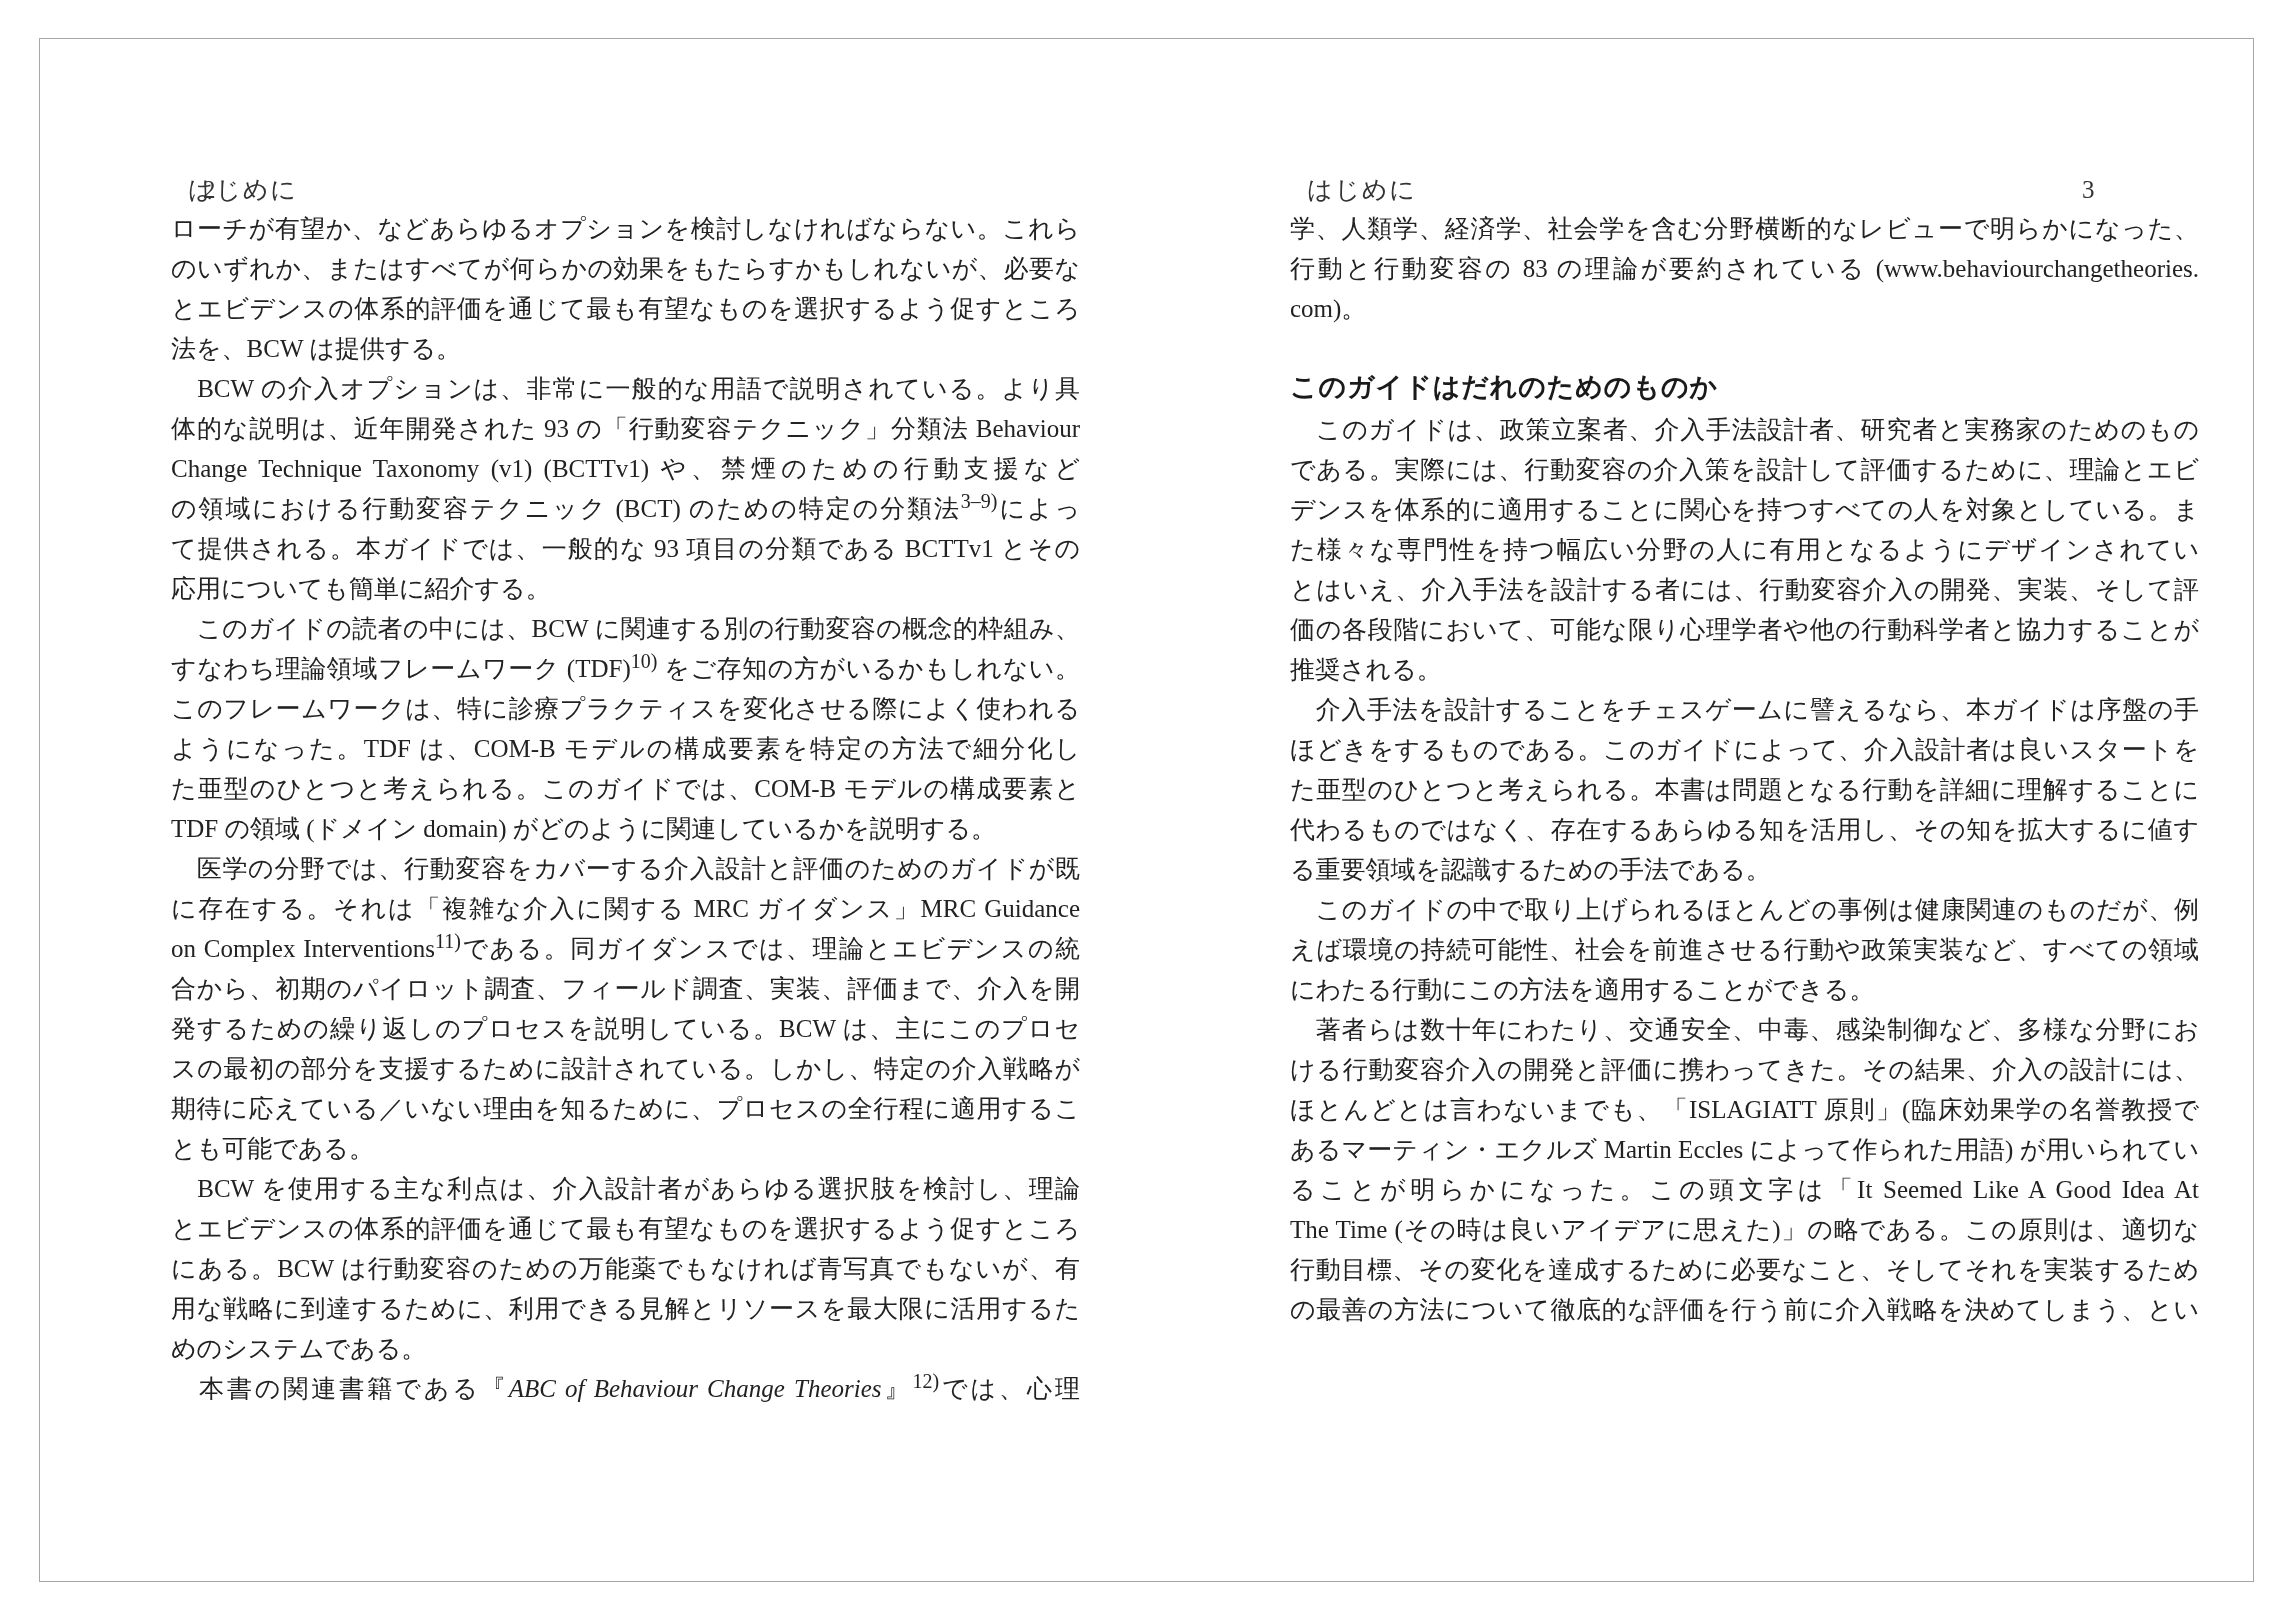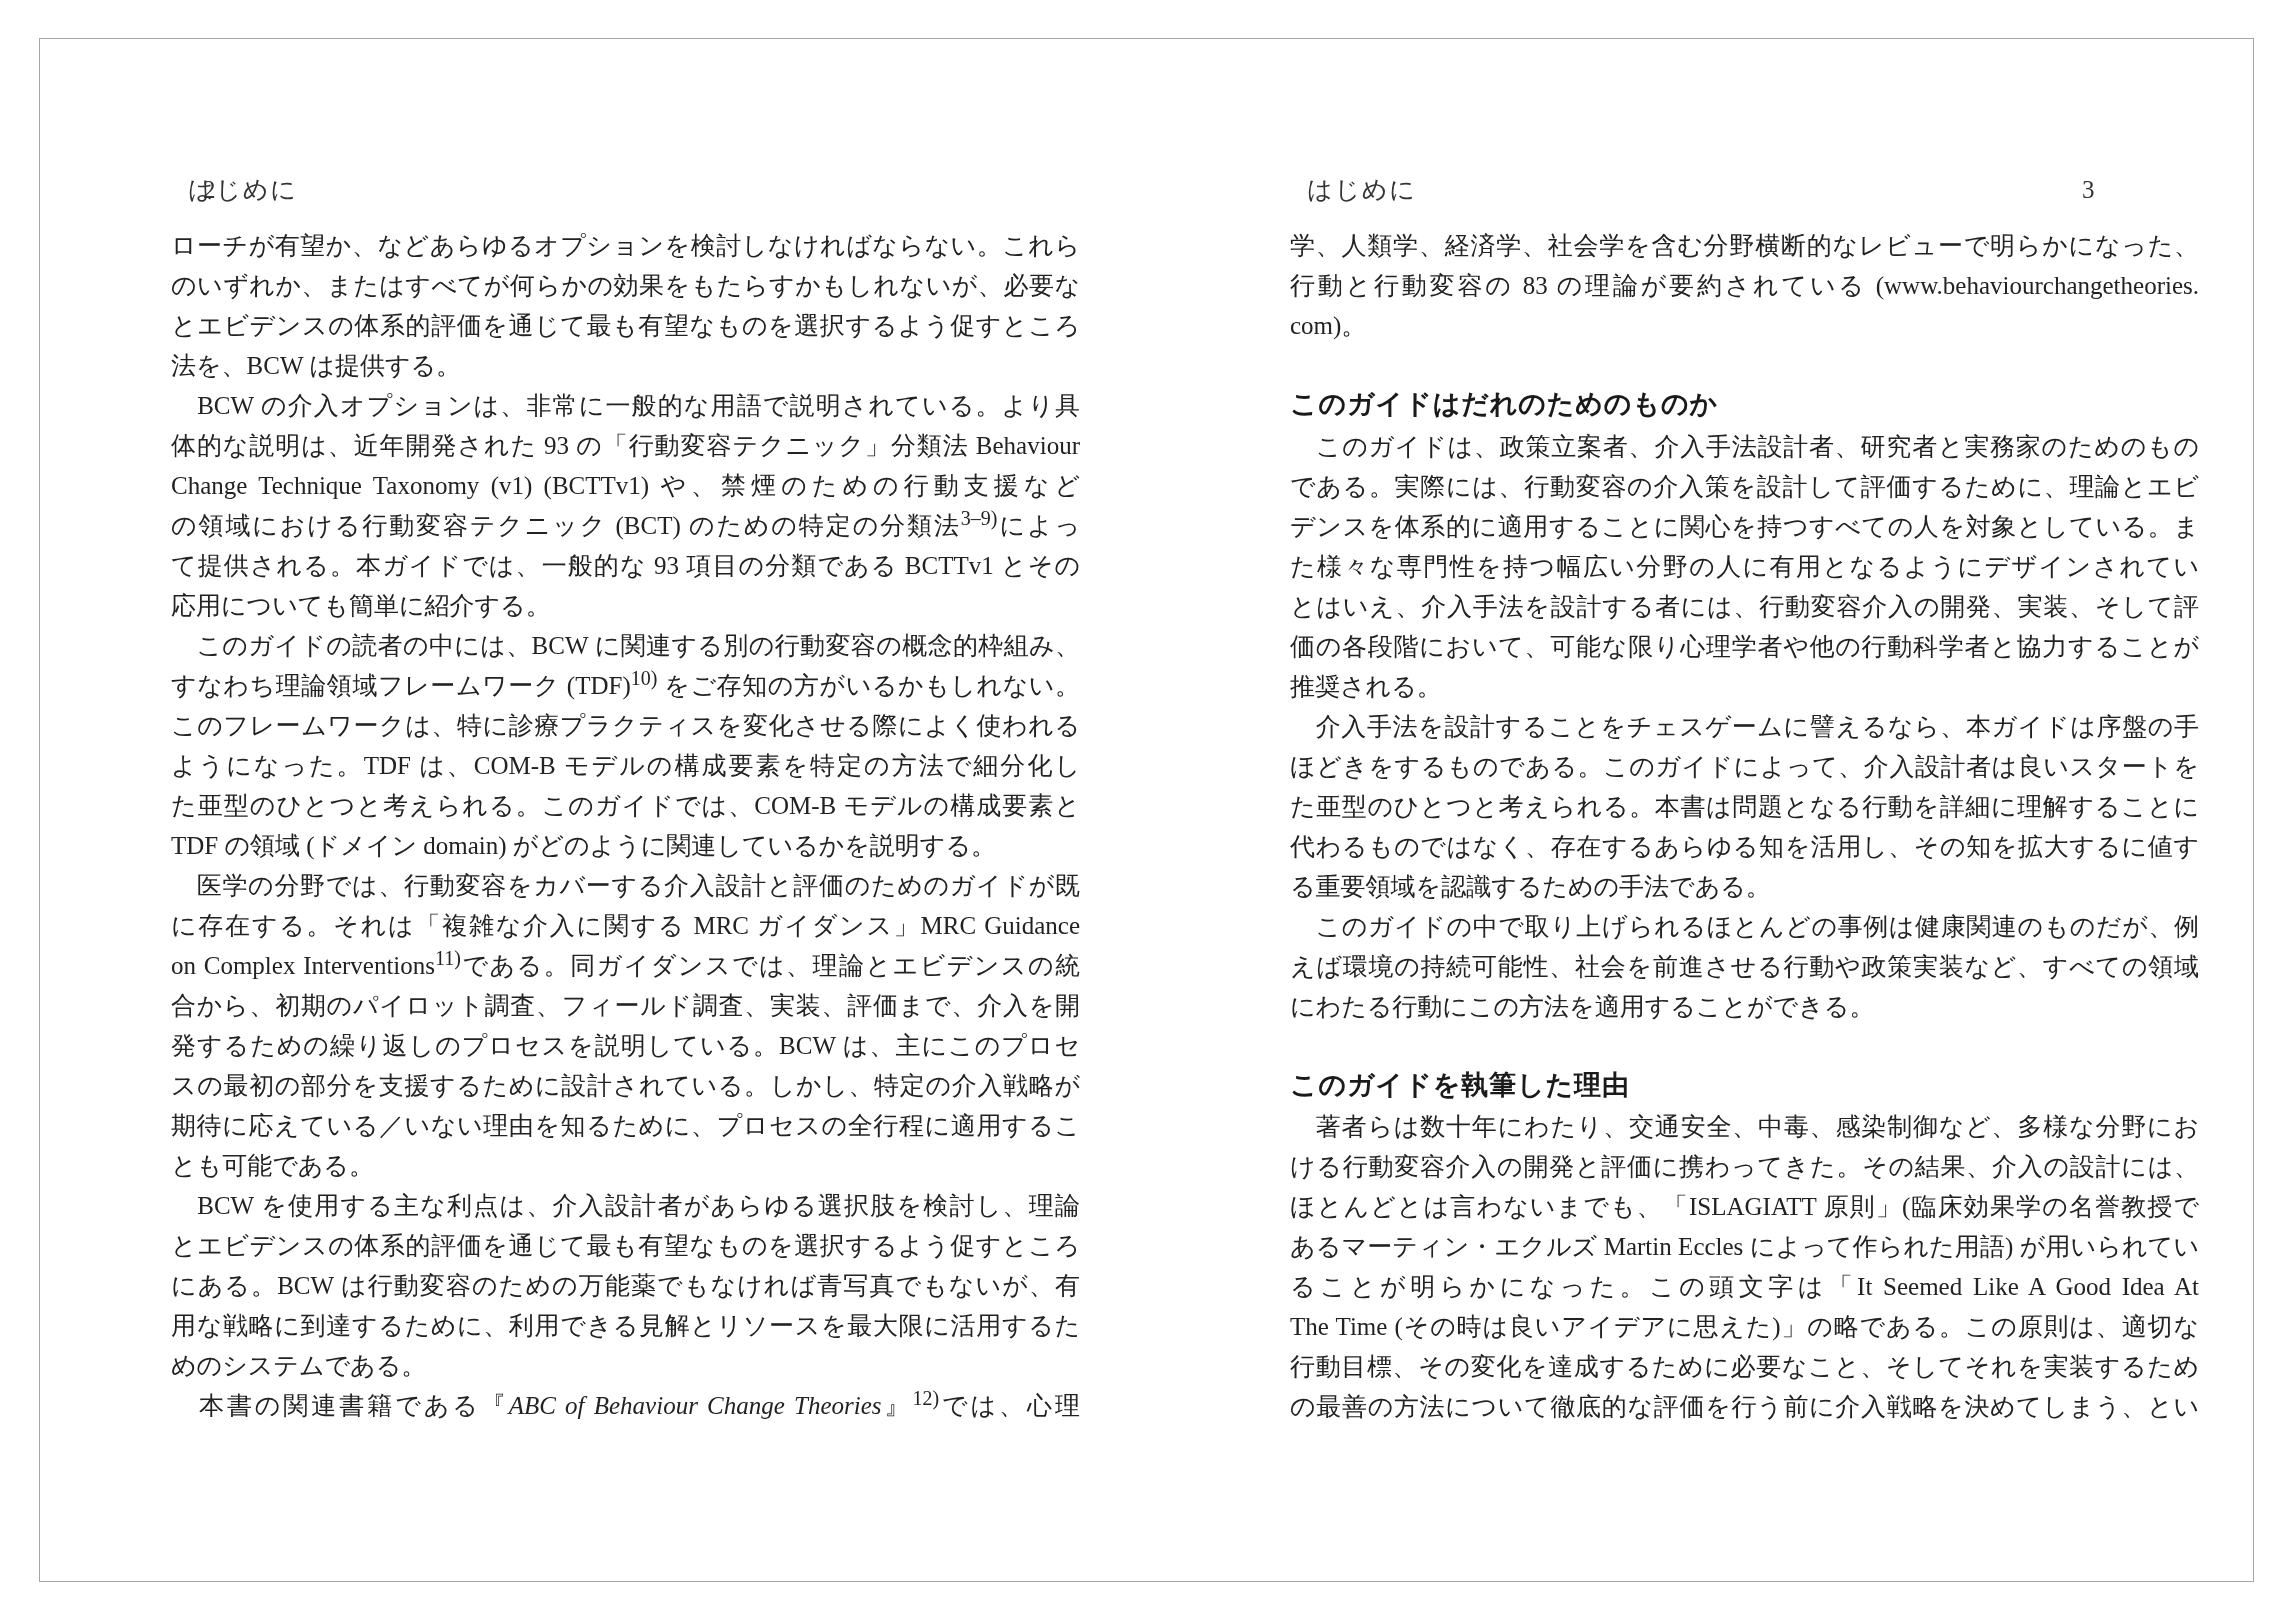--- a/index.html
+++ b/index.html
@@ -34,21 +34,21 @@
   }
   .pagenum { position: absolute; top: 0; }
   .pn-left  { left: 32px; }
   .pn-right { left: 792px; }
   .runhead {
     position: absolute; left: 17px; top: 0;
     width: 806px;
     text-align: left;
     letter-spacing: 1.8px;
   }
-  .pagebody { position: relative; margin-top: 17px; }
+  .pagebody { position: relative; }
   .line {
     font-size: 25px;
     line-height: 40px;
     height: 40px;
     overflow: hidden;
     text-align: justify;
     text-align-last: justify;
     text-justify: inter-character;
   }
   .line.end { text-align-last: left; }
@@ -135,21 +135,20 @@
         <div class="line">価の各段階において、可能な限り心理学者や他の行動科学者と協力することが</div>
         <div class="line end">推奨される。</div>
         <div class="line">　介入手法を設計することをチェスゲームに譬えるなら、本ガイドは序盤の手</div>
         <div class="line">ほどきをするものである。このガイドによって、介入設計者は良いスタートを</div>
         <div class="line">た亜型のひとつと考えられる。本書は問題となる行動を詳細に理解することに</div>
         <div class="line">代わるものではなく、存在するあらゆる知を活用し、その知を拡大するに値す</div>
         <div class="line end">る重要領域を認識するための手法である。</div>
         <div class="line">　このガイドの中で取り上げられるほとんどの事例は健康関連のものだが、例</div>
         <div class="line">えば環境の持続可能性、社会を前進させる行動や政策実装など、すべての領域</div>
         <div class="line end">にわたる行動にこの方法を適用することができる。</div>
-        <div class="heading">このガイドを執筆した理由</div>
         <div class="line">　著者らは数十年にわたり、交通安全、中毒、感染制御など、多様な分野にお</div>
         <div class="line">ける行動変容介入の開発と評価に携わってきた。その結果、介入の設計には、</div>
         <div class="line">ほとんどとは言わないまでも、「ISLAGIATT 原則」(臨床効果学の名誉教授で</div>
         <div class="line">あるマーティン・エクルズ Martin Eccles によって作られた用語) が用いられてい</div>
         <div class="line">ることが明らかになった。この頭文字は「It Seemed Like A Good Idea At</div>
         <div class="line">The Time (その時は良いアイデアに思えた)」の略である。この原則は、適切な</div>
         <div class="line">行動目標、その変化を達成するために必要なこと、そしてそれを実装するため</div>
         <div class="line">の最善の方法について徹底的な評価を行う前に介入戦略を決めてしまう、とい</div>
       </div>
   </section>

